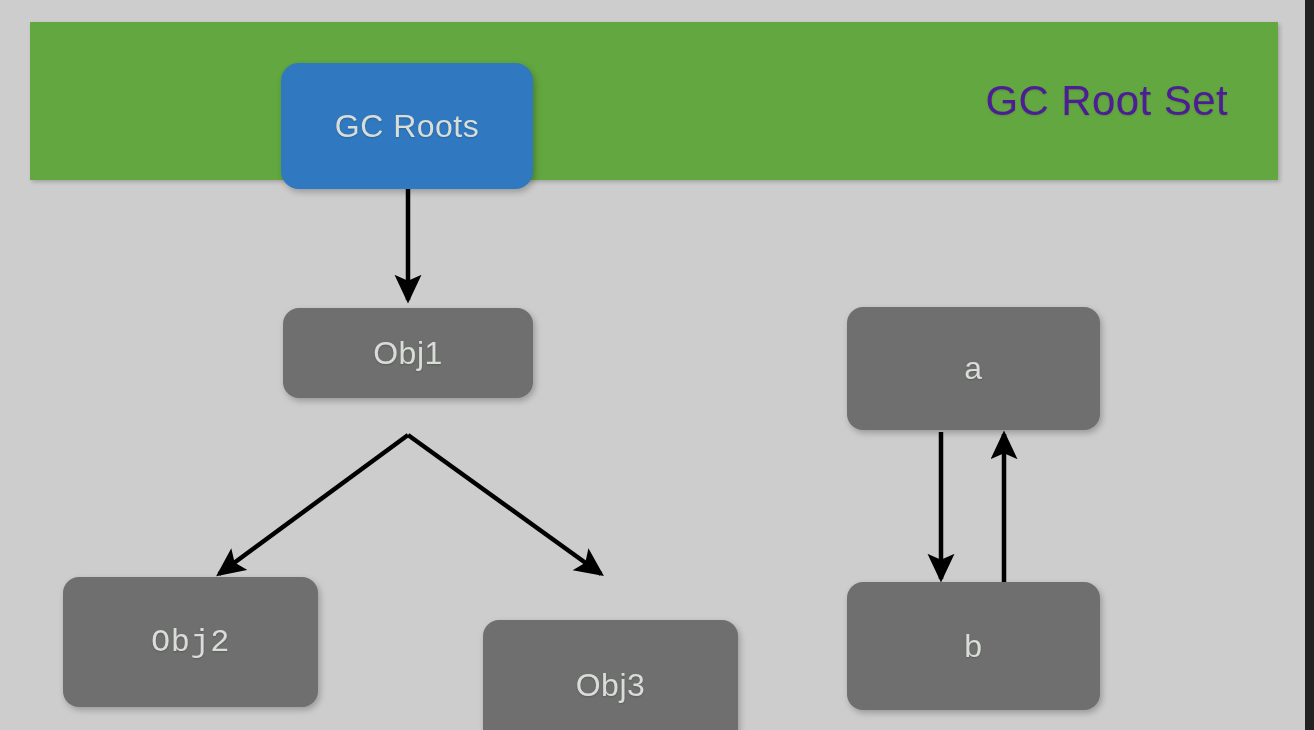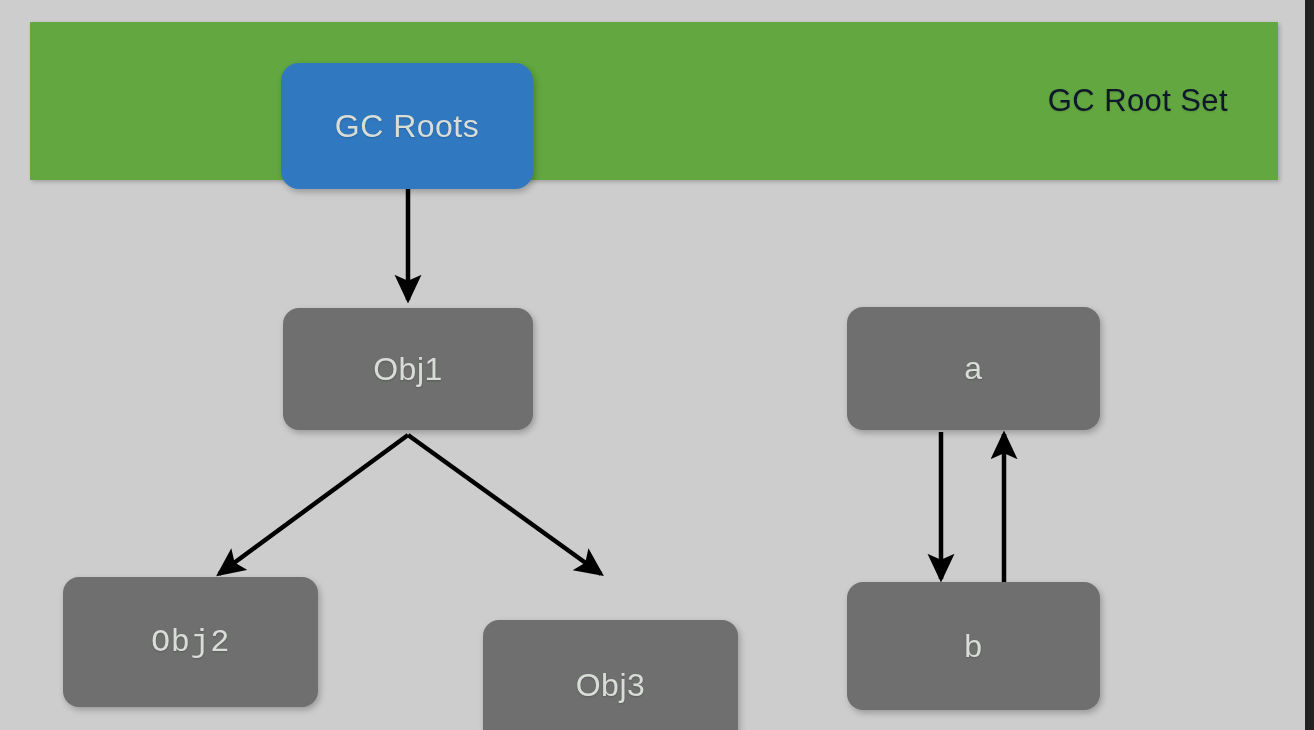--- a/index.html
+++ b/index.html
@@ -30,22 +30,22 @@
     width: 1248px;
     height: 158px;
     background: #62a740;
     box-shadow: 2px 2px 4px rgba(0,0,0,0.20);
   }
   .band-label {
     position: absolute;
     right: 50px;
     top: 50%;
     transform: translateY(-50%);
-    color: #0f172a;
-    font-size: 31px;
+    color: #4c1d95;
+    font-size: 42px;
     letter-spacing: 0.4px;
     white-space: nowrap;
     text-shadow: 0 1px 2px rgba(0,0,0,0.12);
   }
   .node {
     position: absolute;
     display: flex;
     align-items: center;
     justify-content: center;
     border-radius: 16px;
@@ -61,21 +61,21 @@
     left: 281px;
     top: 31px;
     width: 252px;
     height: 126px;
     border-radius: 18px;
     margin-top: 32px;
   }
   .node.obj {
     background: #6f6f6f;
   }
-  .n-obj1 { left: 283px; top: 308px;  width: 250px; height: 122px; }
+  .n-obj1 { left: 283px; top: 308px;  width: 250px; height: 90px; }
   .n-obj2 { left: 63px;  top: 577px;  width: 255px; height: 130px; font-family: Liberation Mono, monospace; }
   .n-obj3 { left: 483px; top: 577px;  width: 255px; height: 130px; margin-top: 43px; }
   .n-a    { left: 847px; top: 307px;  width: 253px; height: 123px; }
   .n-b    { left: 847px; top: 582px;  width: 253px; height: 128px; }
 
   svg.edges {
     position: absolute;
     left: 0;
     top: 0;
     width: 1314px;

